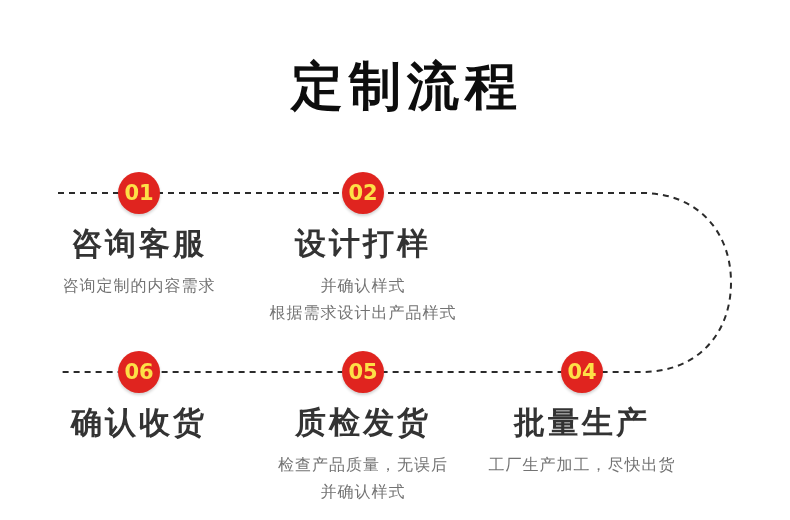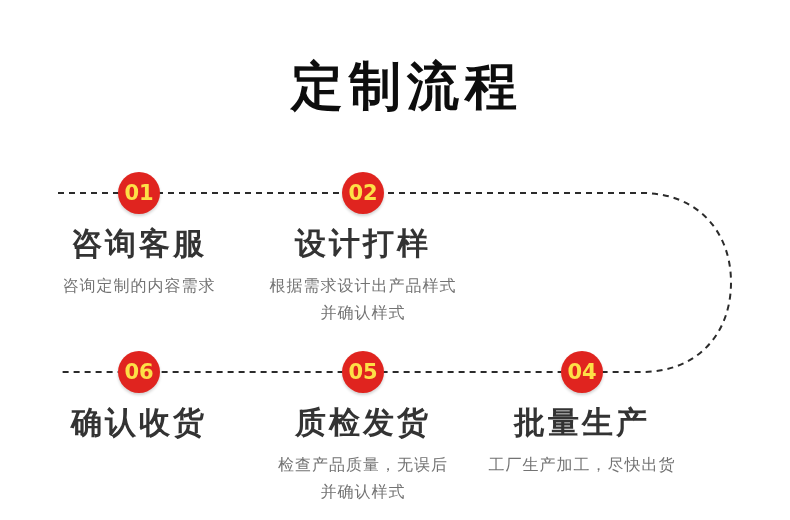--- a/index.html
+++ b/index.html
@@ -89,22 +89,22 @@
       <div></div>
     </div>
   </div>
 
   <div class="step step-col2 step-row1">
     <div class="badge">
       <span>02</span>
     </div>
     <div class="step-title">设计打样</div>
     <div class="step-desc">
+      <div>并确认样式</div>
       <div>根据需求设计出产品样式</div>
-      <div>并确认样式</div>
     </div>
   </div>
 
 
   <div class="step step-col1 step-row2">
     <div class="badge">
       <span>06</span>
     </div>
     <div class="step-title">确认收货</div>
   </div>

